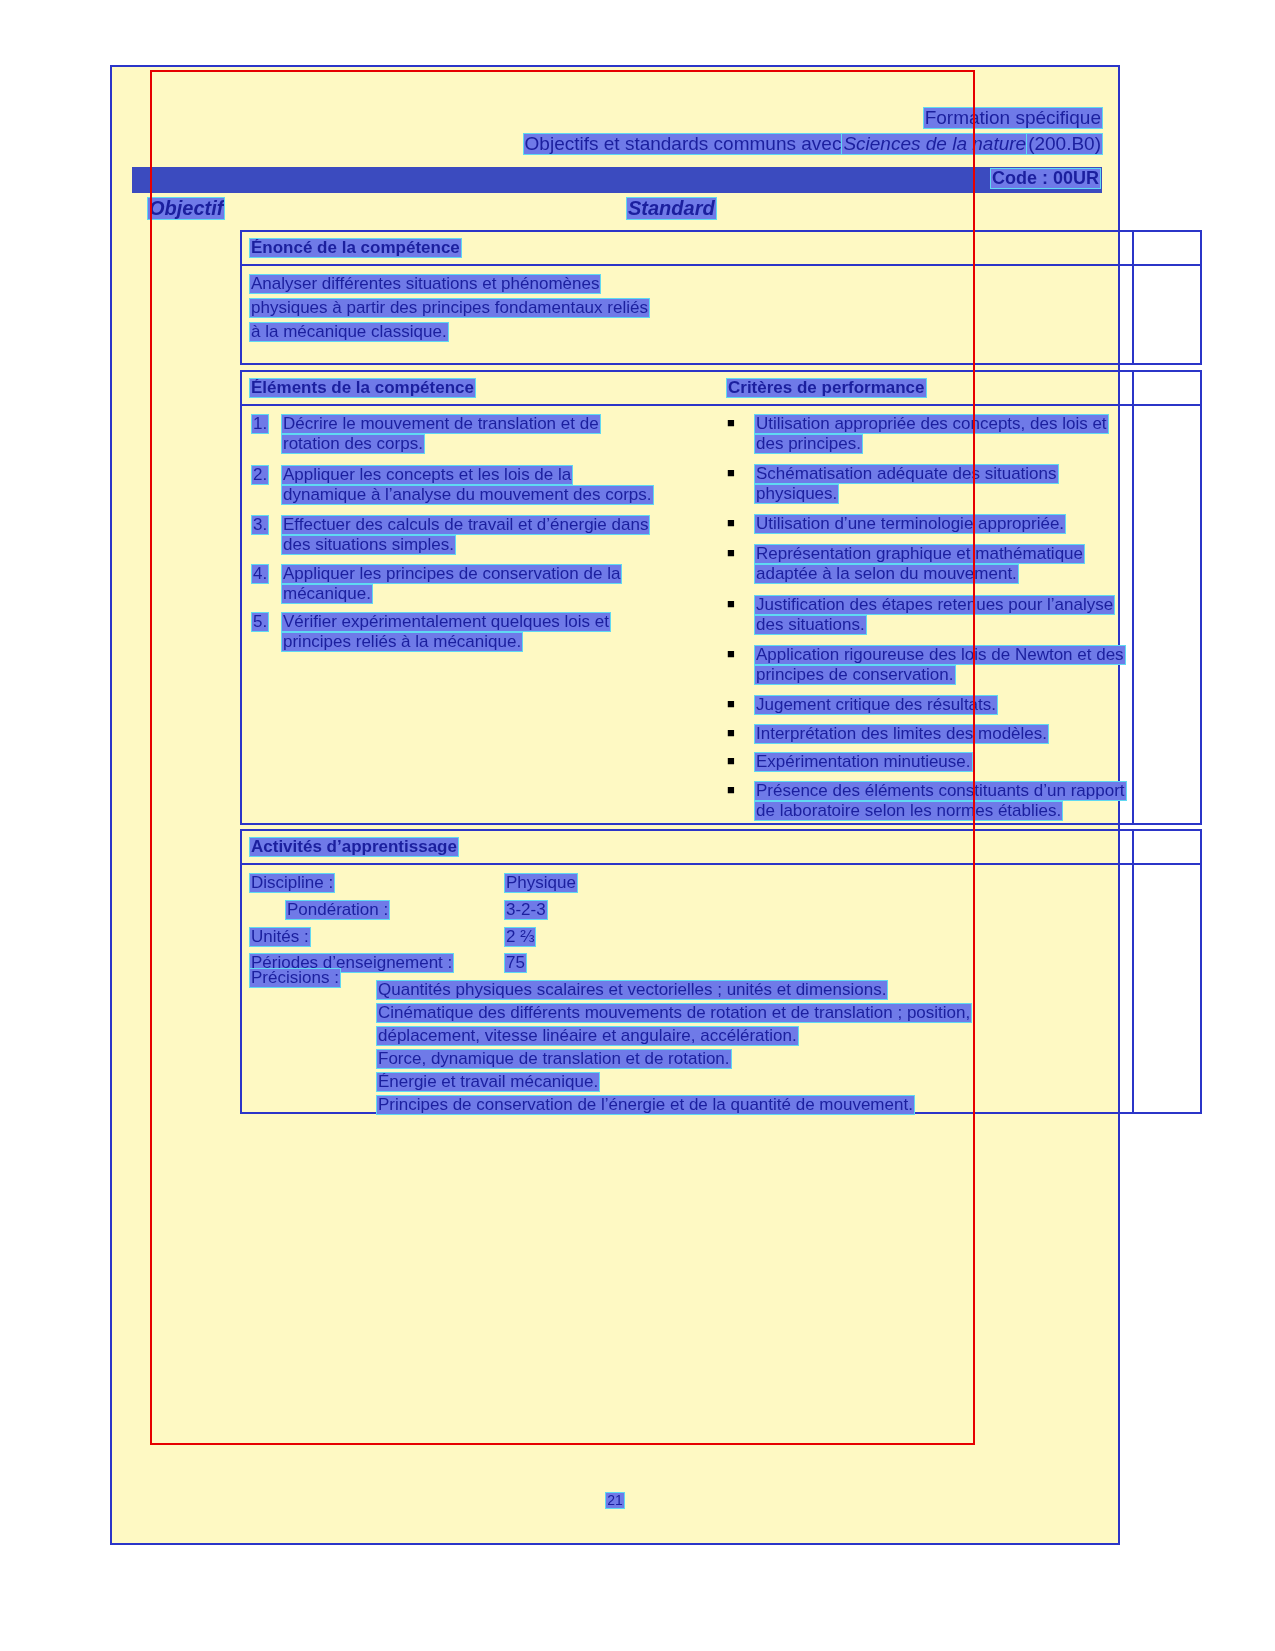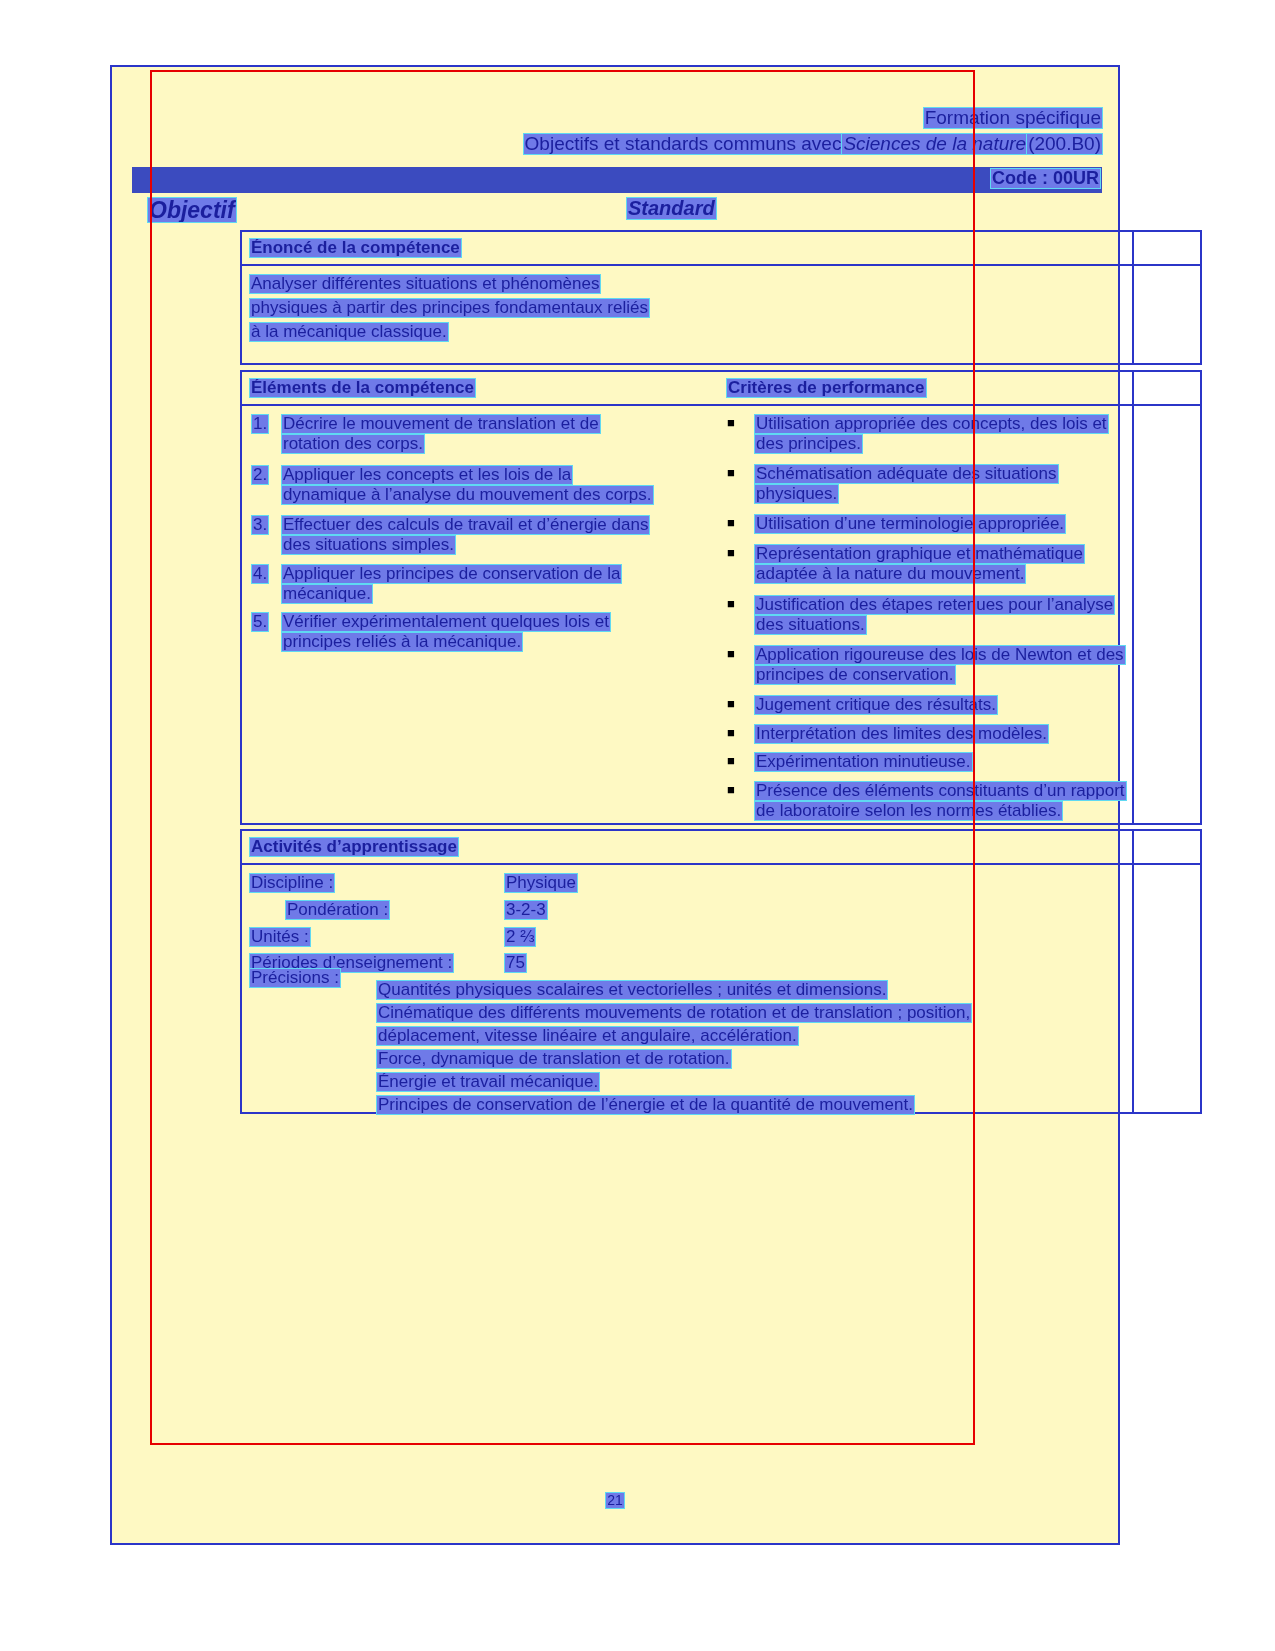--- a/index.html
+++ b/index.html
@@ -95,21 +95,21 @@
     left: 30px;
     top: 130px;
     width: 960px;
     height: 28px;
     z-index: 10;
   }
   #os-row .obj {
     position: absolute;
     left: 6px;
     top: 0;
-    font-size: 23px;
+    font-size: 20px;
     font-weight: bold;
     font-style: italic;
   }
   #os-row .std {
     position: absolute;
     left: 485px;
     top: 0;
     font-size: 20px;
     font-weight: bold;
     font-style: italic;
@@ -312,21 +312,21 @@
       <span class="t"><span class="hl">Schématisation adéquate des situations</span></span>
       <span class="t"><span class="hl">physiques.</span></span>
     </div>
     <div class="bullet-item" style="left:485px; top:142px;">
       <span class="b">■</span>
       <span class="t"><span class="hl">Utilisation d’une terminologie appropriée.</span></span>
     </div>
     <div class="bullet-item" style="left:485px; top:172px;">
       <span class="b">■</span>
       <span class="t"><span class="hl">Représentation graphique et mathématique</span></span>
-      <span class="t"><span class="hl">adaptée à la nature du mouvement.</span></span>
+      <span class="t"><span class="hl">adaptée à la selon du mouvement.</span></span>
     </div>
     <div class="bullet-item" style="left:485px; top:223px;">
       <span class="b">■</span>
       <span class="t"><span class="hl">Justification des étapes retenues pour l’analyse</span></span>
       <span class="t"><span class="hl">des situations.</span></span>
     </div>
     <div class="bullet-item" style="left:485px; top:273px;">
       <span class="b">■</span>
       <span class="t"><span class="hl">Application rigoureuse des lois de Newton et des</span></span>
       <span class="t"><span class="hl">principes de conservation.</span></span>

